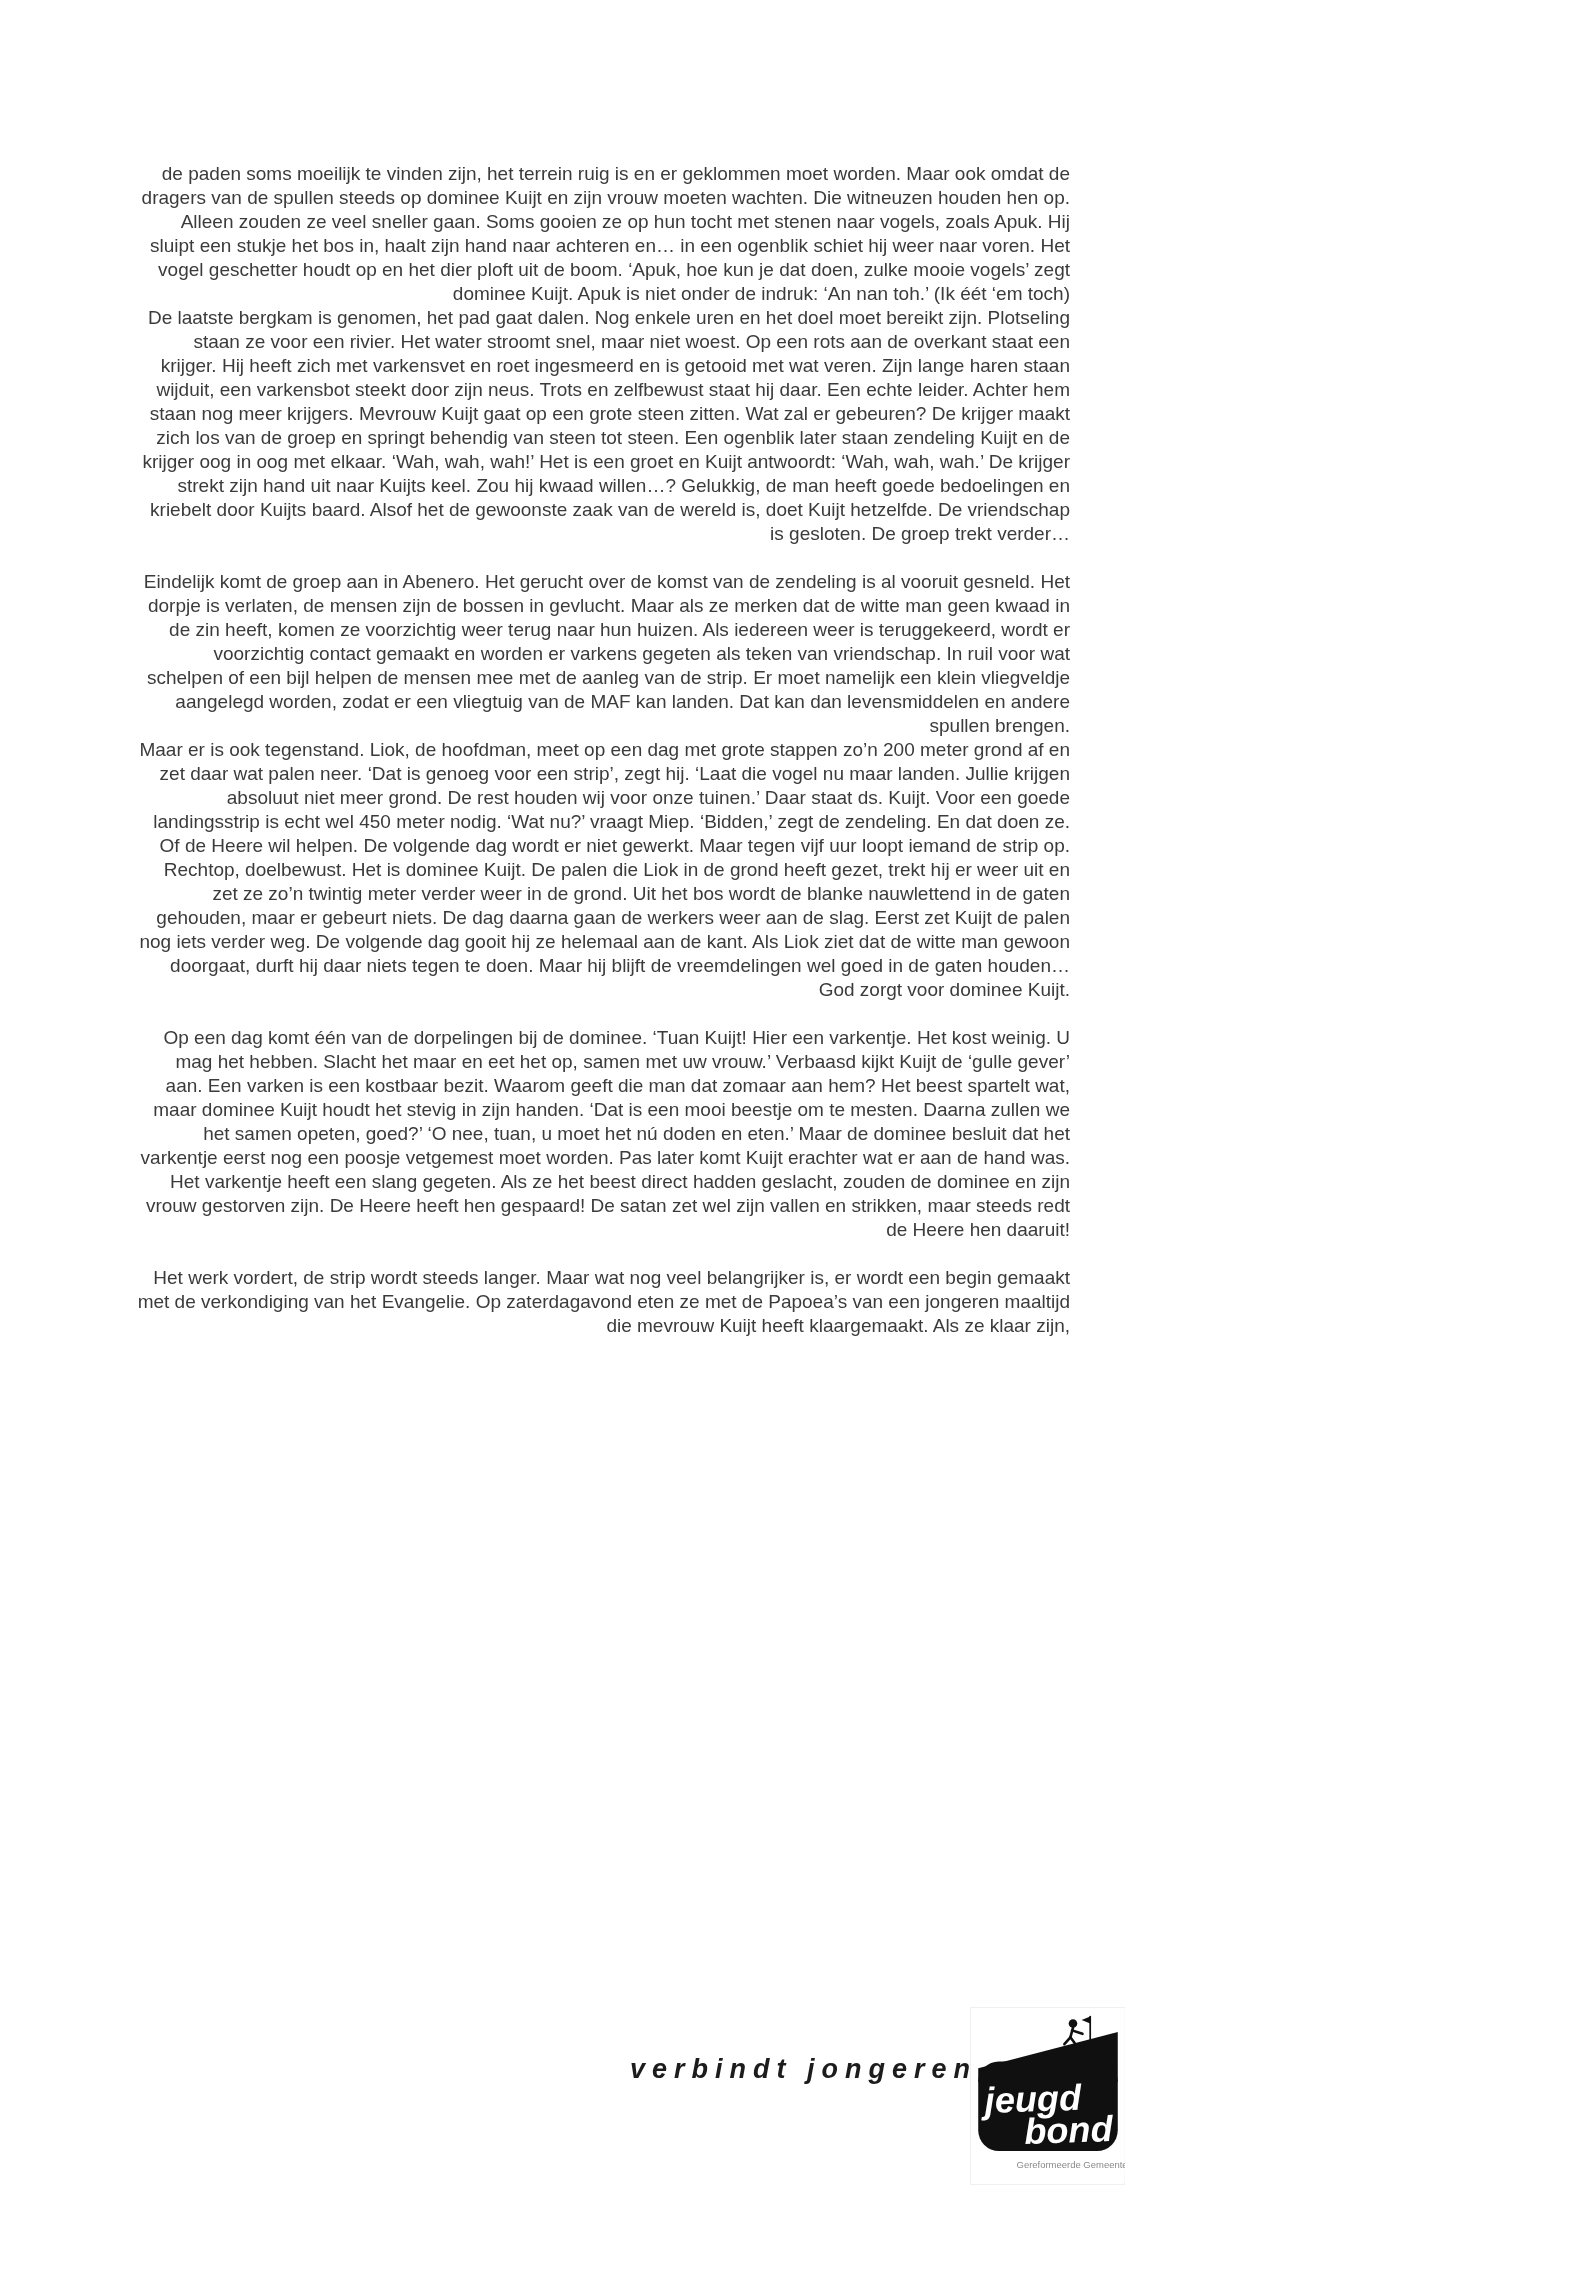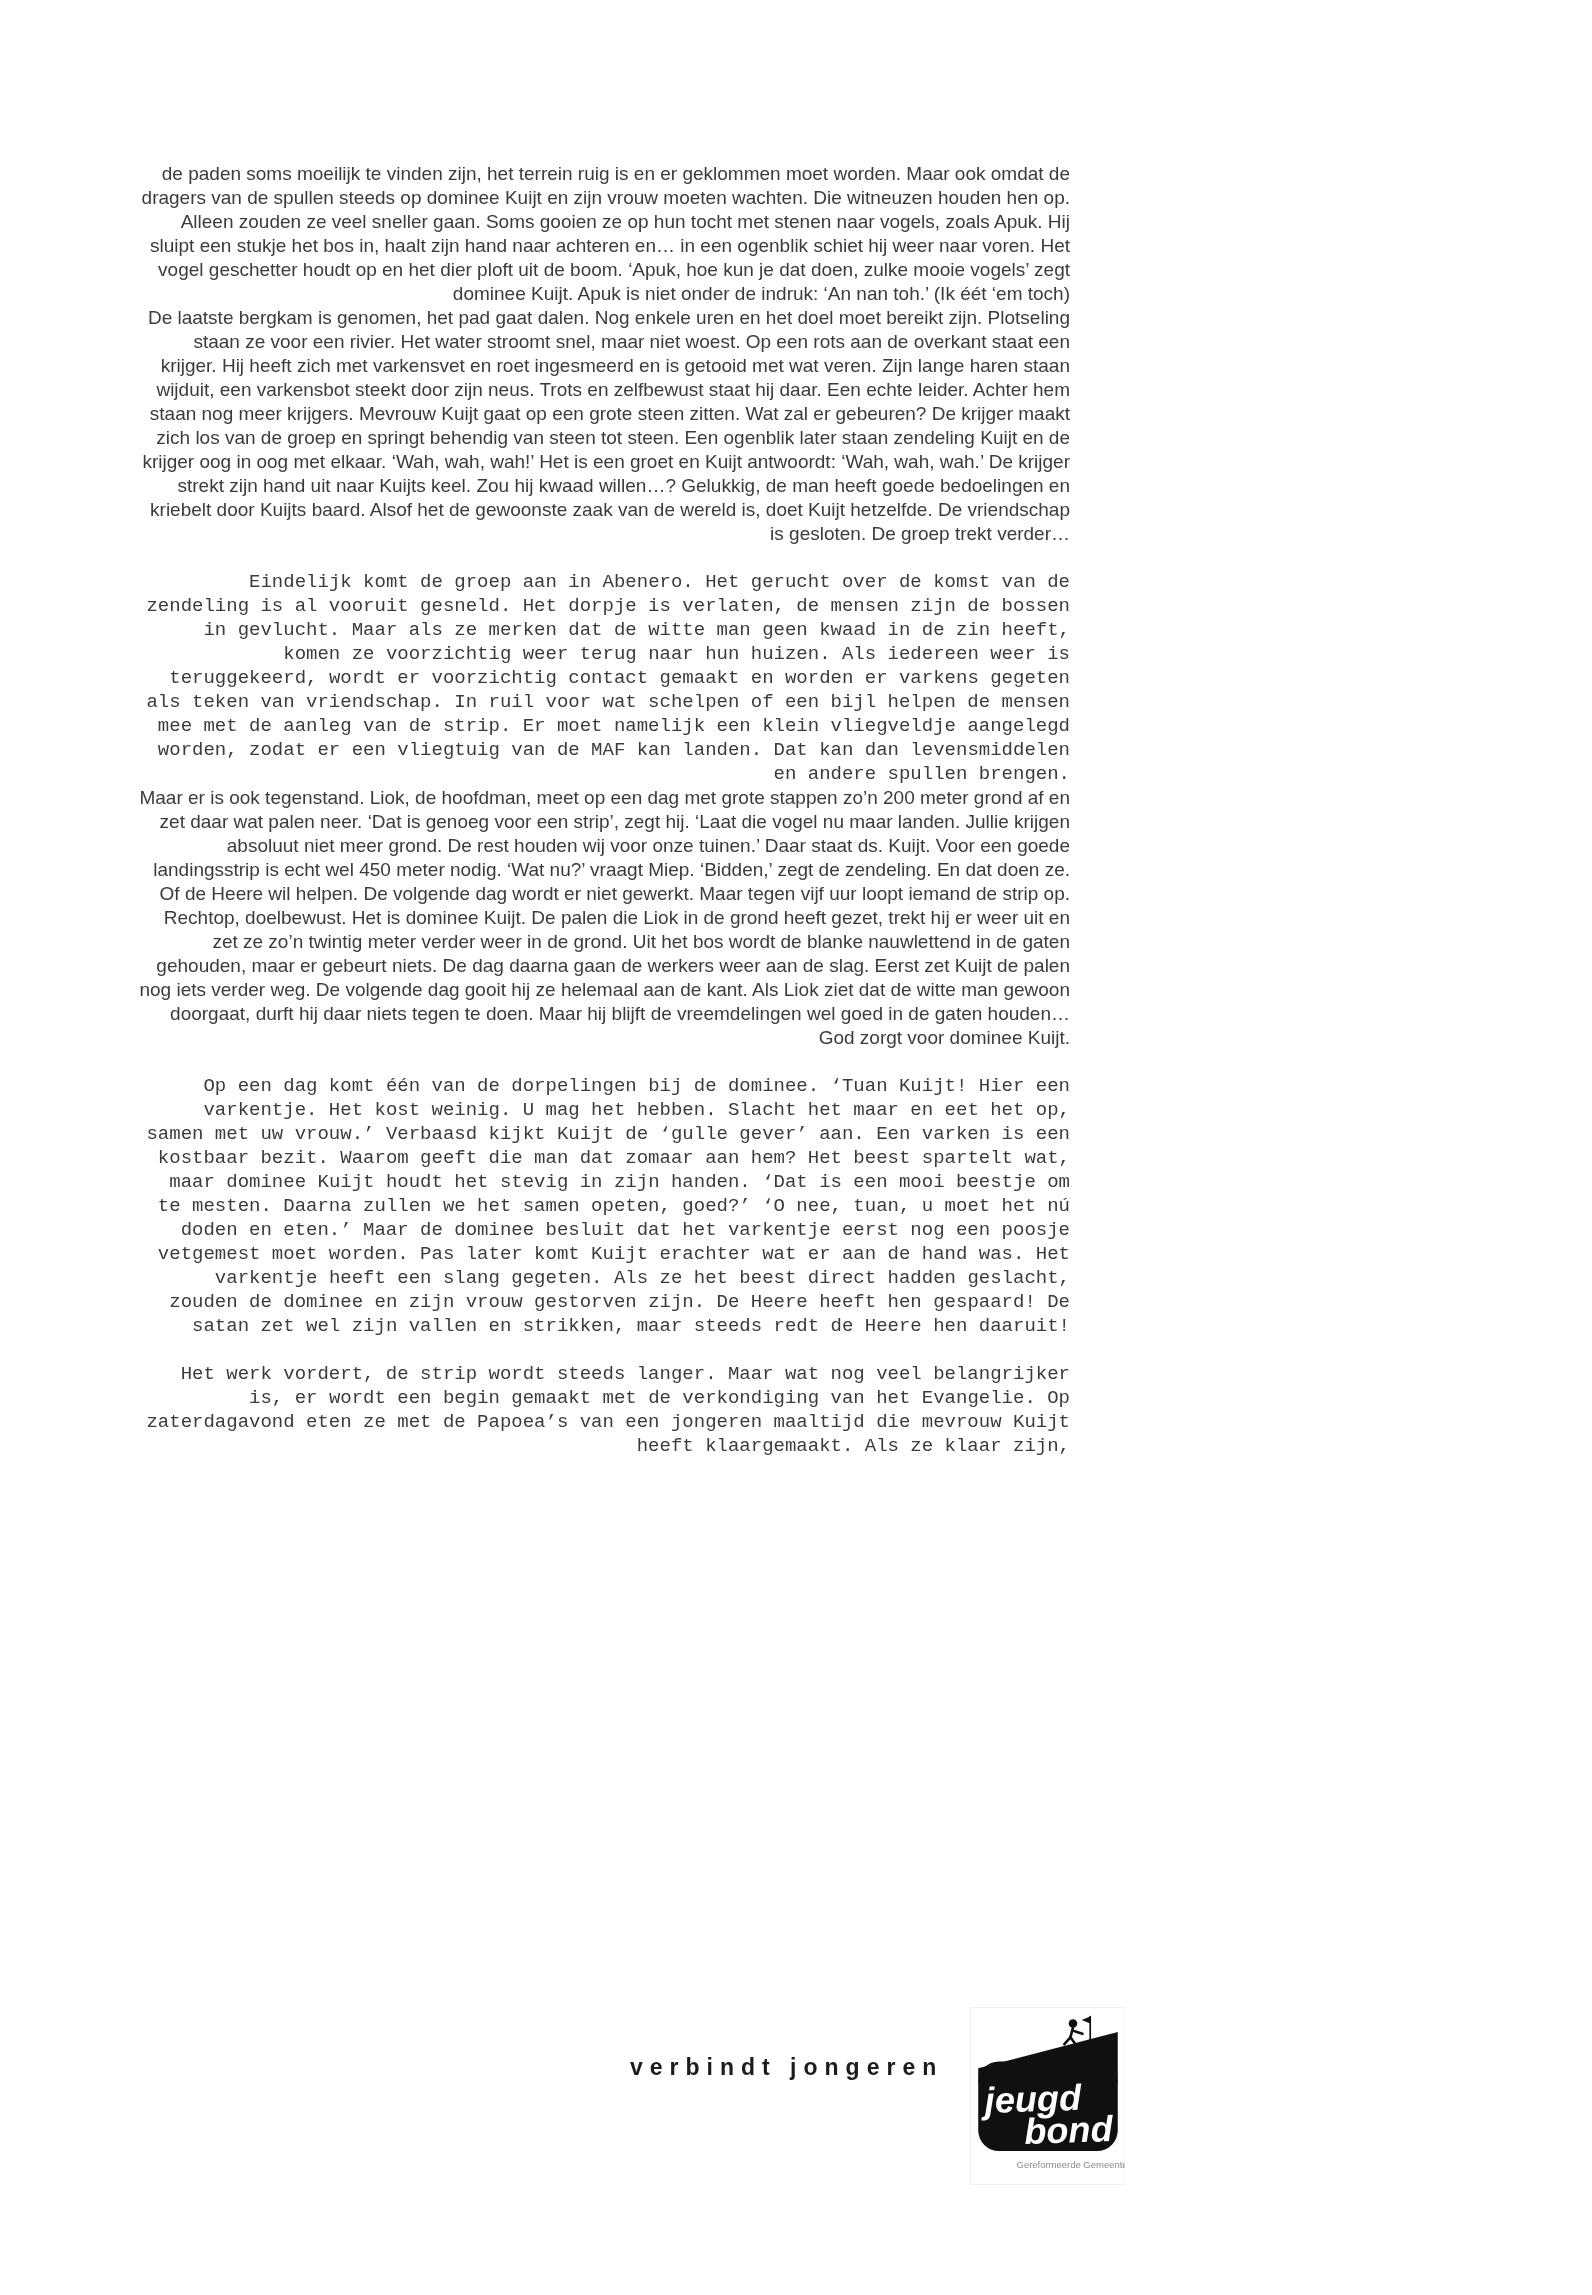--- a/index.html
+++ b/index.html
@@ -17,28 +17,29 @@
   .text-block {
     position: absolute;
     left: 136px;
     top: 162px;
     width: 934px;
     font-size: 19px;
     line-height: 24px;
     text-align: right;
   }
   .text-block p { margin: 0; }
-  .text-block p.block-gap { margin-top: 24px; font-family: Liberation Mono, monospace; }
+  .text-block p.block-gap { margin-top: 24px; }
 
   .tagline {
     position: absolute;
     left: 630px;
     top: 2054px;
     width: 345px;
-    font-size: 23px;
+    font-size: 27px;
+    font-style: italic;
     font-weight: bold;
     letter-spacing: 7px;
     color: #1c1c1c;
     white-space: nowrap;
   }
 
   .logo-card {
     position: absolute;
     left: 970px;
     top: 2007px;

